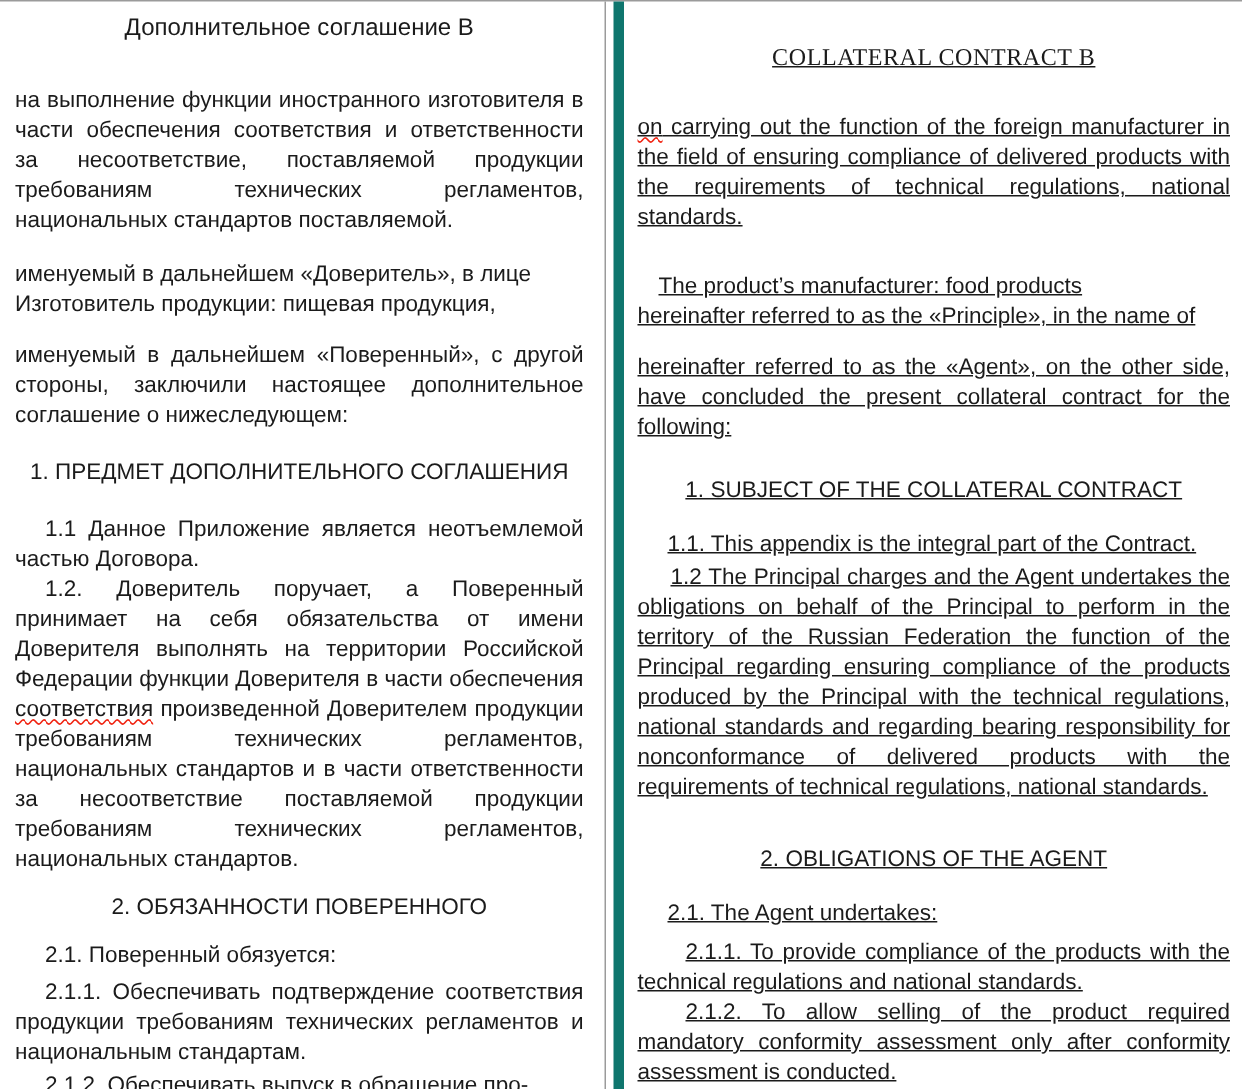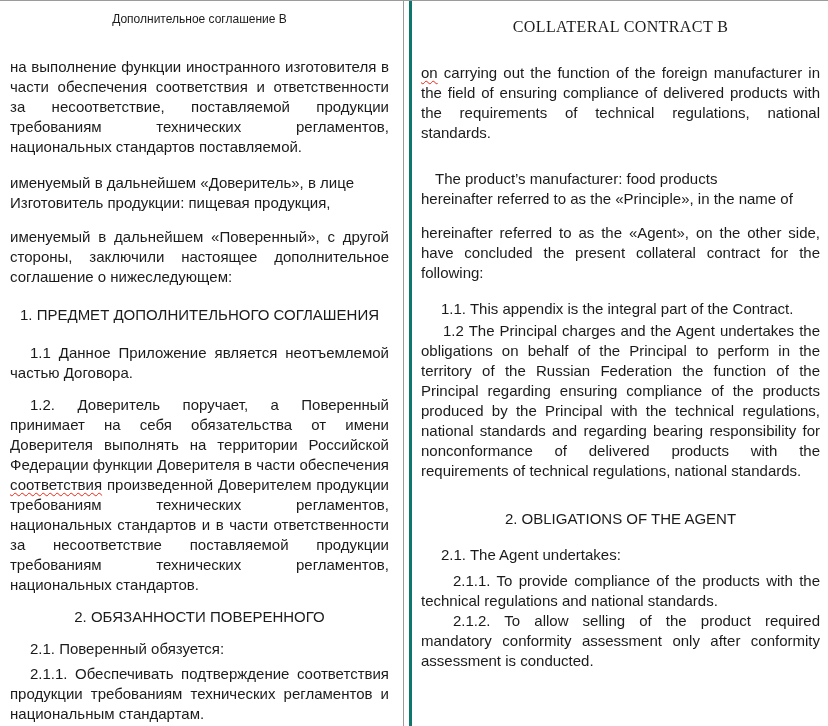--- a/index.html
+++ b/index.html
@@ -4,44 +4,44 @@
 <style>
   html, body { margin: 0; padding: 0; background: #ffffff; }
   body {
     width: 828px; height: 726px; overflow: hidden;
     font-family: "Liberation Sans", "DejaVu Sans", sans-serif;
     font-size: 15px; line-height: 20px; color: #1b1b1b;
   }
   .page { display: flex; width: 828px; height: 726px; box-sizing: border-box; border-top: 1px solid #9b9b9b; }
   .col { box-sizing: border-box; overflow: hidden; }
   .col-left  { width: 404px; border-right: 1px solid #9b9b9b; padding: 0 14px 0 10px; }
-  .col-right { flex: 1; margin-left: 5px; border-left: 3px solid #0f766e; padding: 0 8px 0 9px; }
+  .col-right { flex: 1; margin-left: 5px; border-left: 7px solid #0f766e; padding: 12px 8px 0 9px; text-decoration: underline; }
   p { margin: 0; }
   .just   { text-align: justify; }
   .center { text-align: center; }
   .nowrap { white-space: nowrap; }
   .ind14 { text-indent: 14px; }
   .ind20 { text-indent: 20px; }
   .ind22 { text-indent: 22px; }
   .ind32 { text-indent: 32px; }
   .sq {
     text-decoration-line: underline;
     text-decoration-style: wavy;
     text-decoration-color: #f02311;
     text-decoration-thickness: 1px;
     text-underline-offset: 2px;
   }
   
-  .l-title  { margin-top: 8px;  font-size: 12px; }
+  .l-title  { margin-top: 8px;  font-size: 16px; }
   .l-intro  { margin-top: 28px; }
   .l-manuf  { margin-top: 16px; }
   .l-parties{ margin-top: 14px; }
   .l-h1     { margin-top: 18px; text-align: center; }
   .l-c11    { margin-top: 18px; }
-  .l-c12    { margin-top: 12px; }
+  .l-c12    { margin-top: 0; }
   .l-h2     { margin-top: 12px; }
   .l-c21    { margin-top: 12px; }
   .l-c211   { margin-top: 5px; }
   .l-c212   { margin-top: 2px; }
   
   .r-title  { margin-top: 16px; font-family: "Liberation Serif", "DejaVu Serif", serif; font-size: 16px; letter-spacing: .4px; }
   .r-intro  { margin-top: 26px; }
   .r-manuf  { margin-top: 26px; }
   .r-parties{ margin-top: 14px; }
   .r-h1     { margin-top: 22px; }
@@ -75,20 +75,21 @@
   </div>
 
   <div class="col col-right">
     <p class="center nowrap r-title">COLLATERAL CONTRACT B</p>
     <p class="just r-intro"><span class="sq">on</span><span> carrying out the function of the foreign manufacturer in the field of ensuring compliance of delivered products with the requirements of technical regulations, national standards.</span></p>
     <div class="r-manuf">
       <div class="nowrap ind14">The product’s manufacturer: food products</div>
       <div class="nowrap">hereinafter referred to as the «Principle», in the name of</div>
     </div>
     <p class="just r-parties">hereinafter referred to as the «Agent», on the other side, have concluded the present collateral contract for the following:</p>
+    <p class="center nowrap r-h1">1. SUBJECT OF THE COLLATERAL CONTRACT</p>
     <p class="ind20 r-c11">1.1. This appendix is the integral part of the Contract.</p>
     <p class="just ind22 r-c12">1.2 The Principal charges and the Agent undertakes the obligations on behalf of the Principal to perform in the territory of the Russian Federation the function of the Principal regarding ensuring compliance of the products produced by the Principal with the technical regulations, national standards and regarding bearing responsibility for nonconformance of delivered products with the requirements of technical regulations, national standards.</p>
     <p class="center nowrap r-h2">2. OBLIGATIONS OF THE AGENT</p>
     <p class="ind20 r-c21">2.1. The Agent undertakes:</p>
     <p class="just ind32 r-c211">2.1.1. To provide compliance of the products with the technical regulations and national standards.</p>
     <p class="just ind32 r-c212">2.1.2. To allow selling of the product required mandatory conformity assessment only after conformity assessment is conducted.</p>
   </div>
 
 </div>
 

